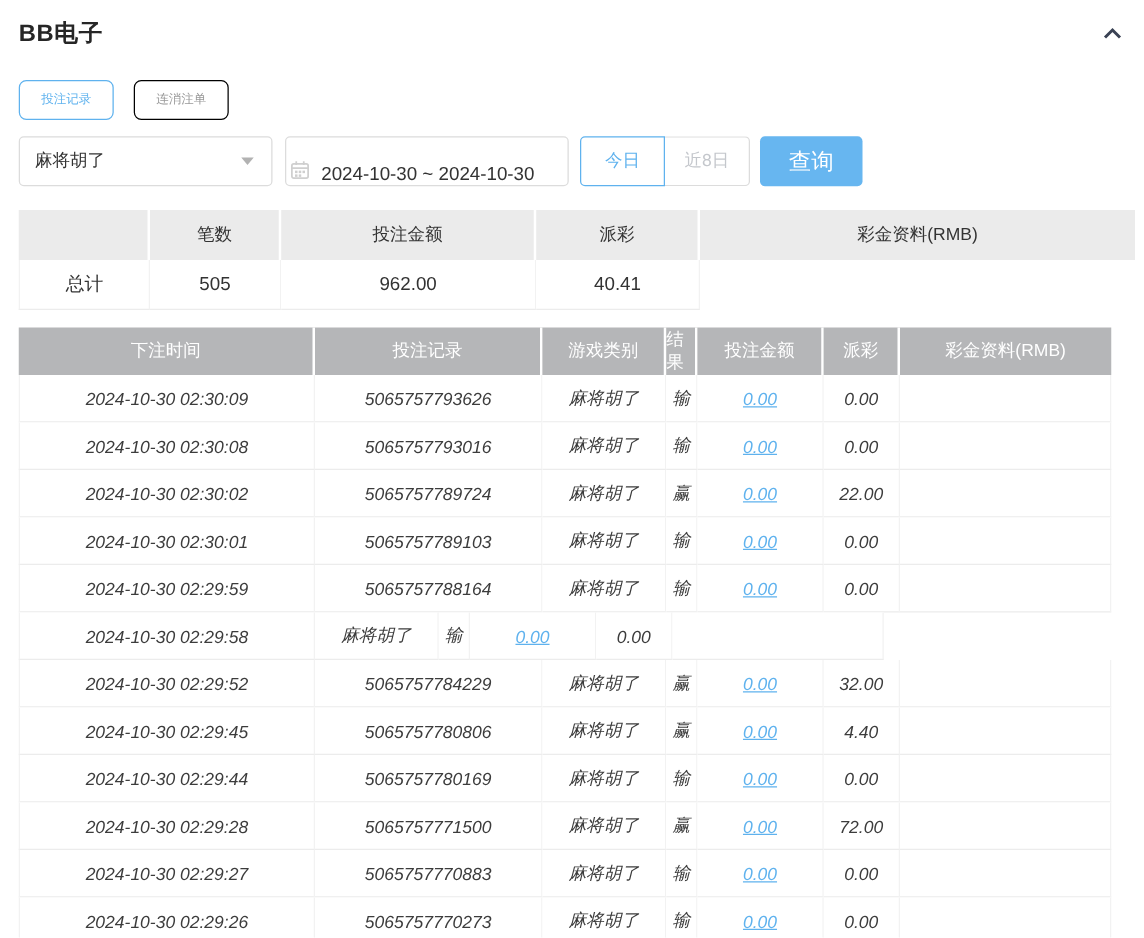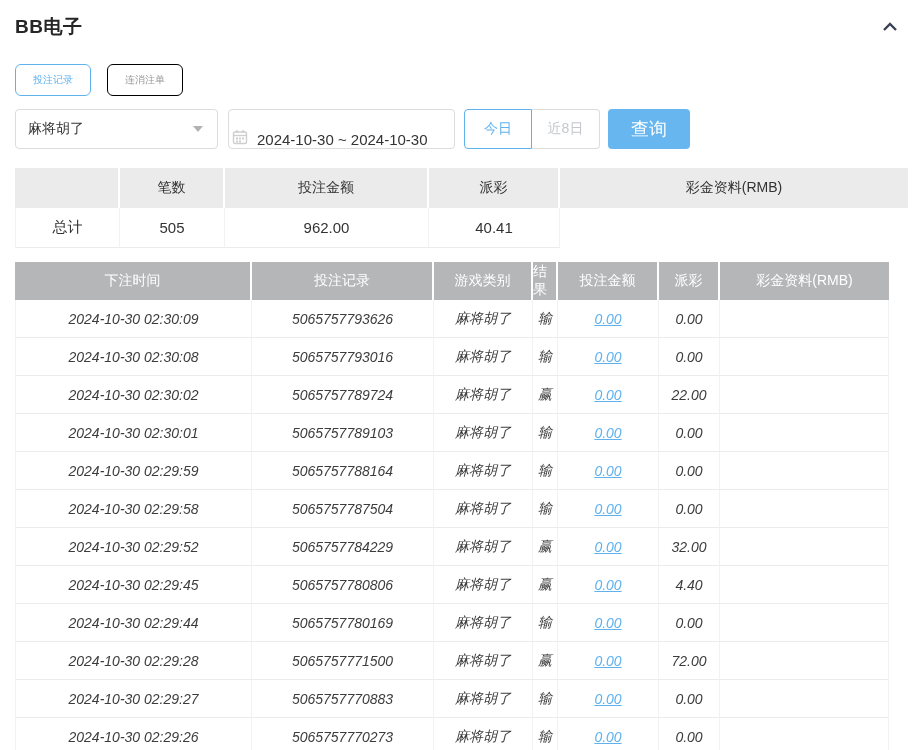--- a/index.html
+++ b/index.html
@@ -222,21 +222,20 @@
     <div class="cell c3">麻将胡了</div>
     <div class="cell c4">输</div>
     <div class="cell c5">
             <a class="amount-link">0.00</a>
           </div>
     <div class="cell c6">0.00</div>
     <div class="cell c7"></div>
   </div>
         <div class="rec-row">
     <div class="cell c1">2024-10-30 02:29:58</div>
-    <div class="cell c2">5065757787504</div>
     <div class="cell c3">麻将胡了</div>
     <div class="cell c4">输</div>
     <div class="cell c5">
             <a class="amount-link">0.00</a>
           </div>
     <div class="cell c6">0.00</div>
     <div class="cell c7"></div>
   </div>
         <div class="rec-row">
     <div class="cell c1">2024-10-30 02:29:52</div>

